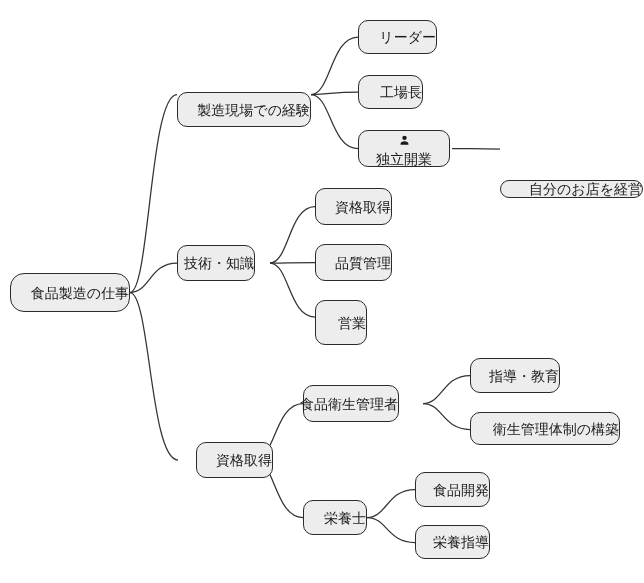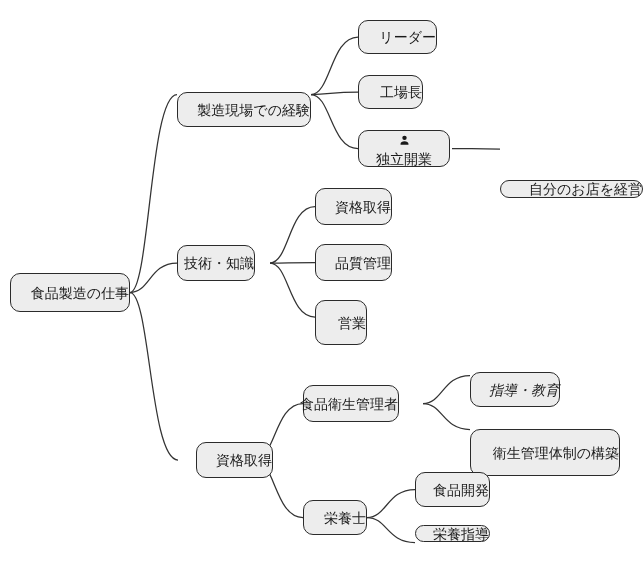--- a/index.html
+++ b/index.html
@@ -73,21 +73,21 @@
       <path d="M 270 263 C 288.9 263, 288.9 317, 315 317"></path>
       <path d="M 130 292.5 C 150 292.5, 150 460, 178 460"></path>
       <path d="M 255 460 C 275 460, 275 403.5, 303 403.5"></path>
       <path d="M 423 403.5 C 442.74 403.5, 442.74 375.5, 470 375.5"></path>
       <path d="M 423 403.5 C 442.74 403.5, 442.74 429.5, 470 429.5"></path>
       <path d="M 255 460 C 275 460, 275 517.5, 303 517.5"></path>
       <path d="M 367 517.5 C 387 517.5, 387 489.5, 415 489.5"></path>
       <path d="M 367 517.5 C 387 517.5, 387 542.5, 415 542.5"></path>
     </svg>
   <div id="nodes">
-      <div class="node" style="left: 10px; top: 273px; width: 120px; height: 39px;">
+      <div class="node" style="left: 10px; top: 273px; width: 120px; height: 39px; border-radius: 14px;">
         <span class="label">食品製造の仕事</span>
       </div>
       <div class="node" style="left: 177px; top: 77px; width: 134px; height: 35px; margin-top: 15px;">
         <span class="label">製造現場での経験</span>
       </div>
       <div class="node" style="left: 358px; top: 20px; width: 79px; height: 34px;">
         <span class="label">リーダー</span>
       </div>
       <div class="node" style="left: 358px; top: 75px; width: 65px; height: 34px; border-radius: 11px;">
         <span class="label">工場長</span>
@@ -114,29 +114,29 @@
       </div>
       <div class="node" style="left: 315px; top: 300px; width: 52px; height: 45px;">
         <span class="label">営業</span>
       </div>
       <div class="node" style="left: 196px; top: 442px; width: 77px; height: 36px;">
         <span class="label">資格取得</span>
       </div>
       <div class="node" style="left: 303px; top: 385px; width: 96px; height: 37px;">
         <span class="label">食品衛生管理者</span>
       </div>
-      <div class="node" style="left: 470px; top: 372px; width: 90px; height: 35px; font-style: italic;">
+      <div class="node" style="left: 470px; top: 358px; width: 90px; height: 35px;">
         <span class="label">指導・教育</span>
       </div>
-      <div class="node" style="left: 470px; top: 412px; width: 150px; height: 47px; margin-top: 17px;">
+      <div class="node" style="left: 470px; top: 412px; width: 150px; height: 33px;">
         <span class="label">衛生管理体制の構築</span>
       </div>
       <div class="node" style="left: 303px; top: 500px; width: 64px; height: 35px;">
         <span class="label">栄養士</span>
       </div>
       <div class="node" style="left: 415px; top: 472px; width: 75px; height: 35px;">
         <span class="label">食品開発</span>
       </div>
-      <div class="node" style="left: 415px; top: 525px; width: 75px; height: 17px;">
+      <div class="node" style="left: 415px; top: 525px; width: 75px; height: 34px;">
         <span class="label">栄養指導</span>
       </div>
     </div>
 </div>
 
 </body></html>

